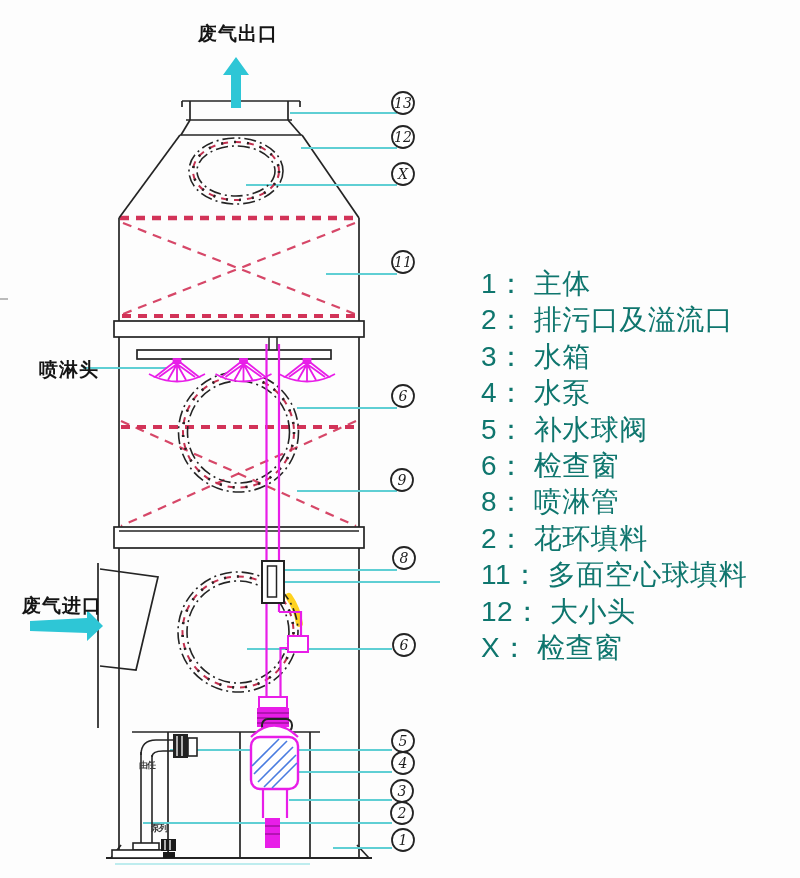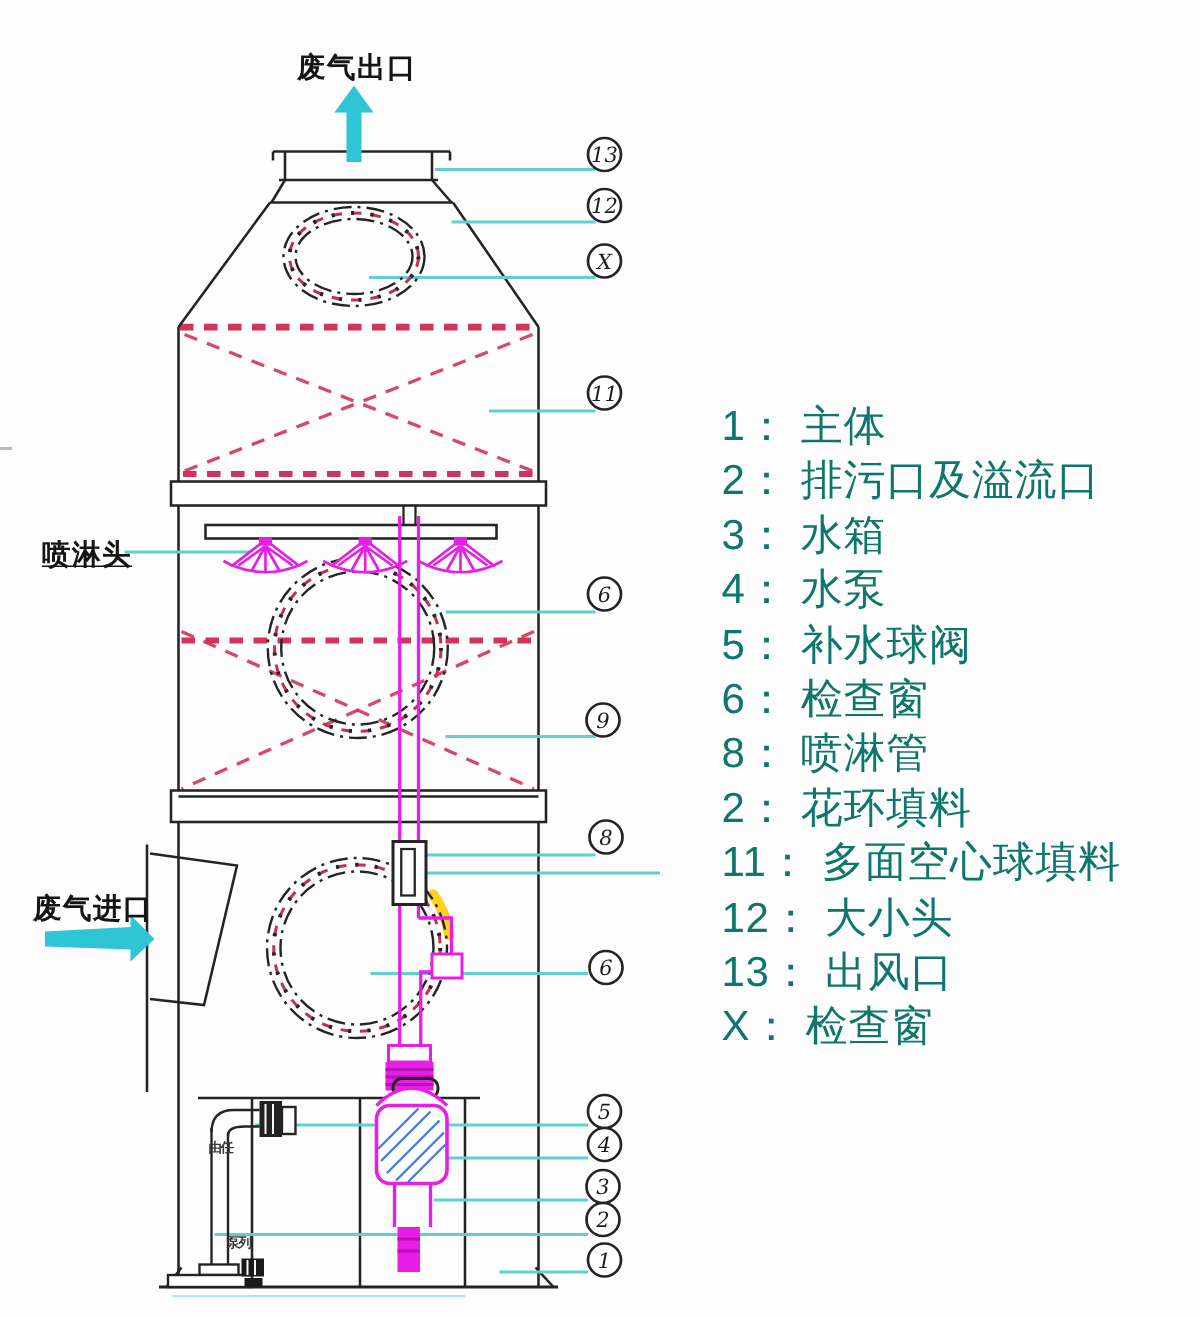--- a/index.html
+++ b/index.html
@@ -257,34 +257,33 @@
           <circle cx="402" cy="813" r="11" fill="#fff" stroke="#242424" stroke-width="1.8"></circle>
        <text class="callout-num" x="402" y="818" text-anchor="middle">2</text>
         </g>
     <g>
           <circle cx="403" cy="840" r="11" fill="#fff" stroke="#242424" stroke-width="1.8"></circle>
        <text class="callout-num" x="403" y="845" text-anchor="middle">1</text>
         </g>
   </g>
 </svg>
 
-<div class="lbl lbl-main" style="left:198px;top:32px;">废气出口</div>
-<div class="lbl lbl-main" style="left:28px;top:357px;text-decoration:underline;">喷淋头</div>
+<div class="lbl lbl-main" style="left:198px;top:21px;">废气出口</div>
+<div class="lbl lbl-main" style="left:39px;top:357px;">喷淋头</div>
 <div class="lbl lbl-main" style="left:22px;top:593px;">废气进口</div>
 <div class="lbl lbl-tiny" style="left:139px;top:726px;margin-top:33px;">由任</div>
 <div class="lbl lbl-tiny" style="left:151px;top:822px;text-align:right;">泵列</div>
 
 <div id="legend">
   <div class="legend-row">1： 主体</div>
   <div class="legend-row">2： 排污口及溢流口</div>
   <div class="legend-row">3： 水箱</div>
   <div class="legend-row">4： 水泵</div>
   <div class="legend-row">5： 补水球阀</div>
   <div class="legend-row">6： 检查窗</div>
   <div class="legend-row">8： 喷淋管</div>
   <div class="legend-row">2： 花环填料</div>
   <div class="legend-row">11： 多面空心球填料</div>
   <div class="legend-row">12： 大小头</div>
-  <div class="legend-row">13： 出风口</div>
   <div class="legend-row">X： 检查窗</div>
 </div>
 
 </div>
 
 </body></html>

